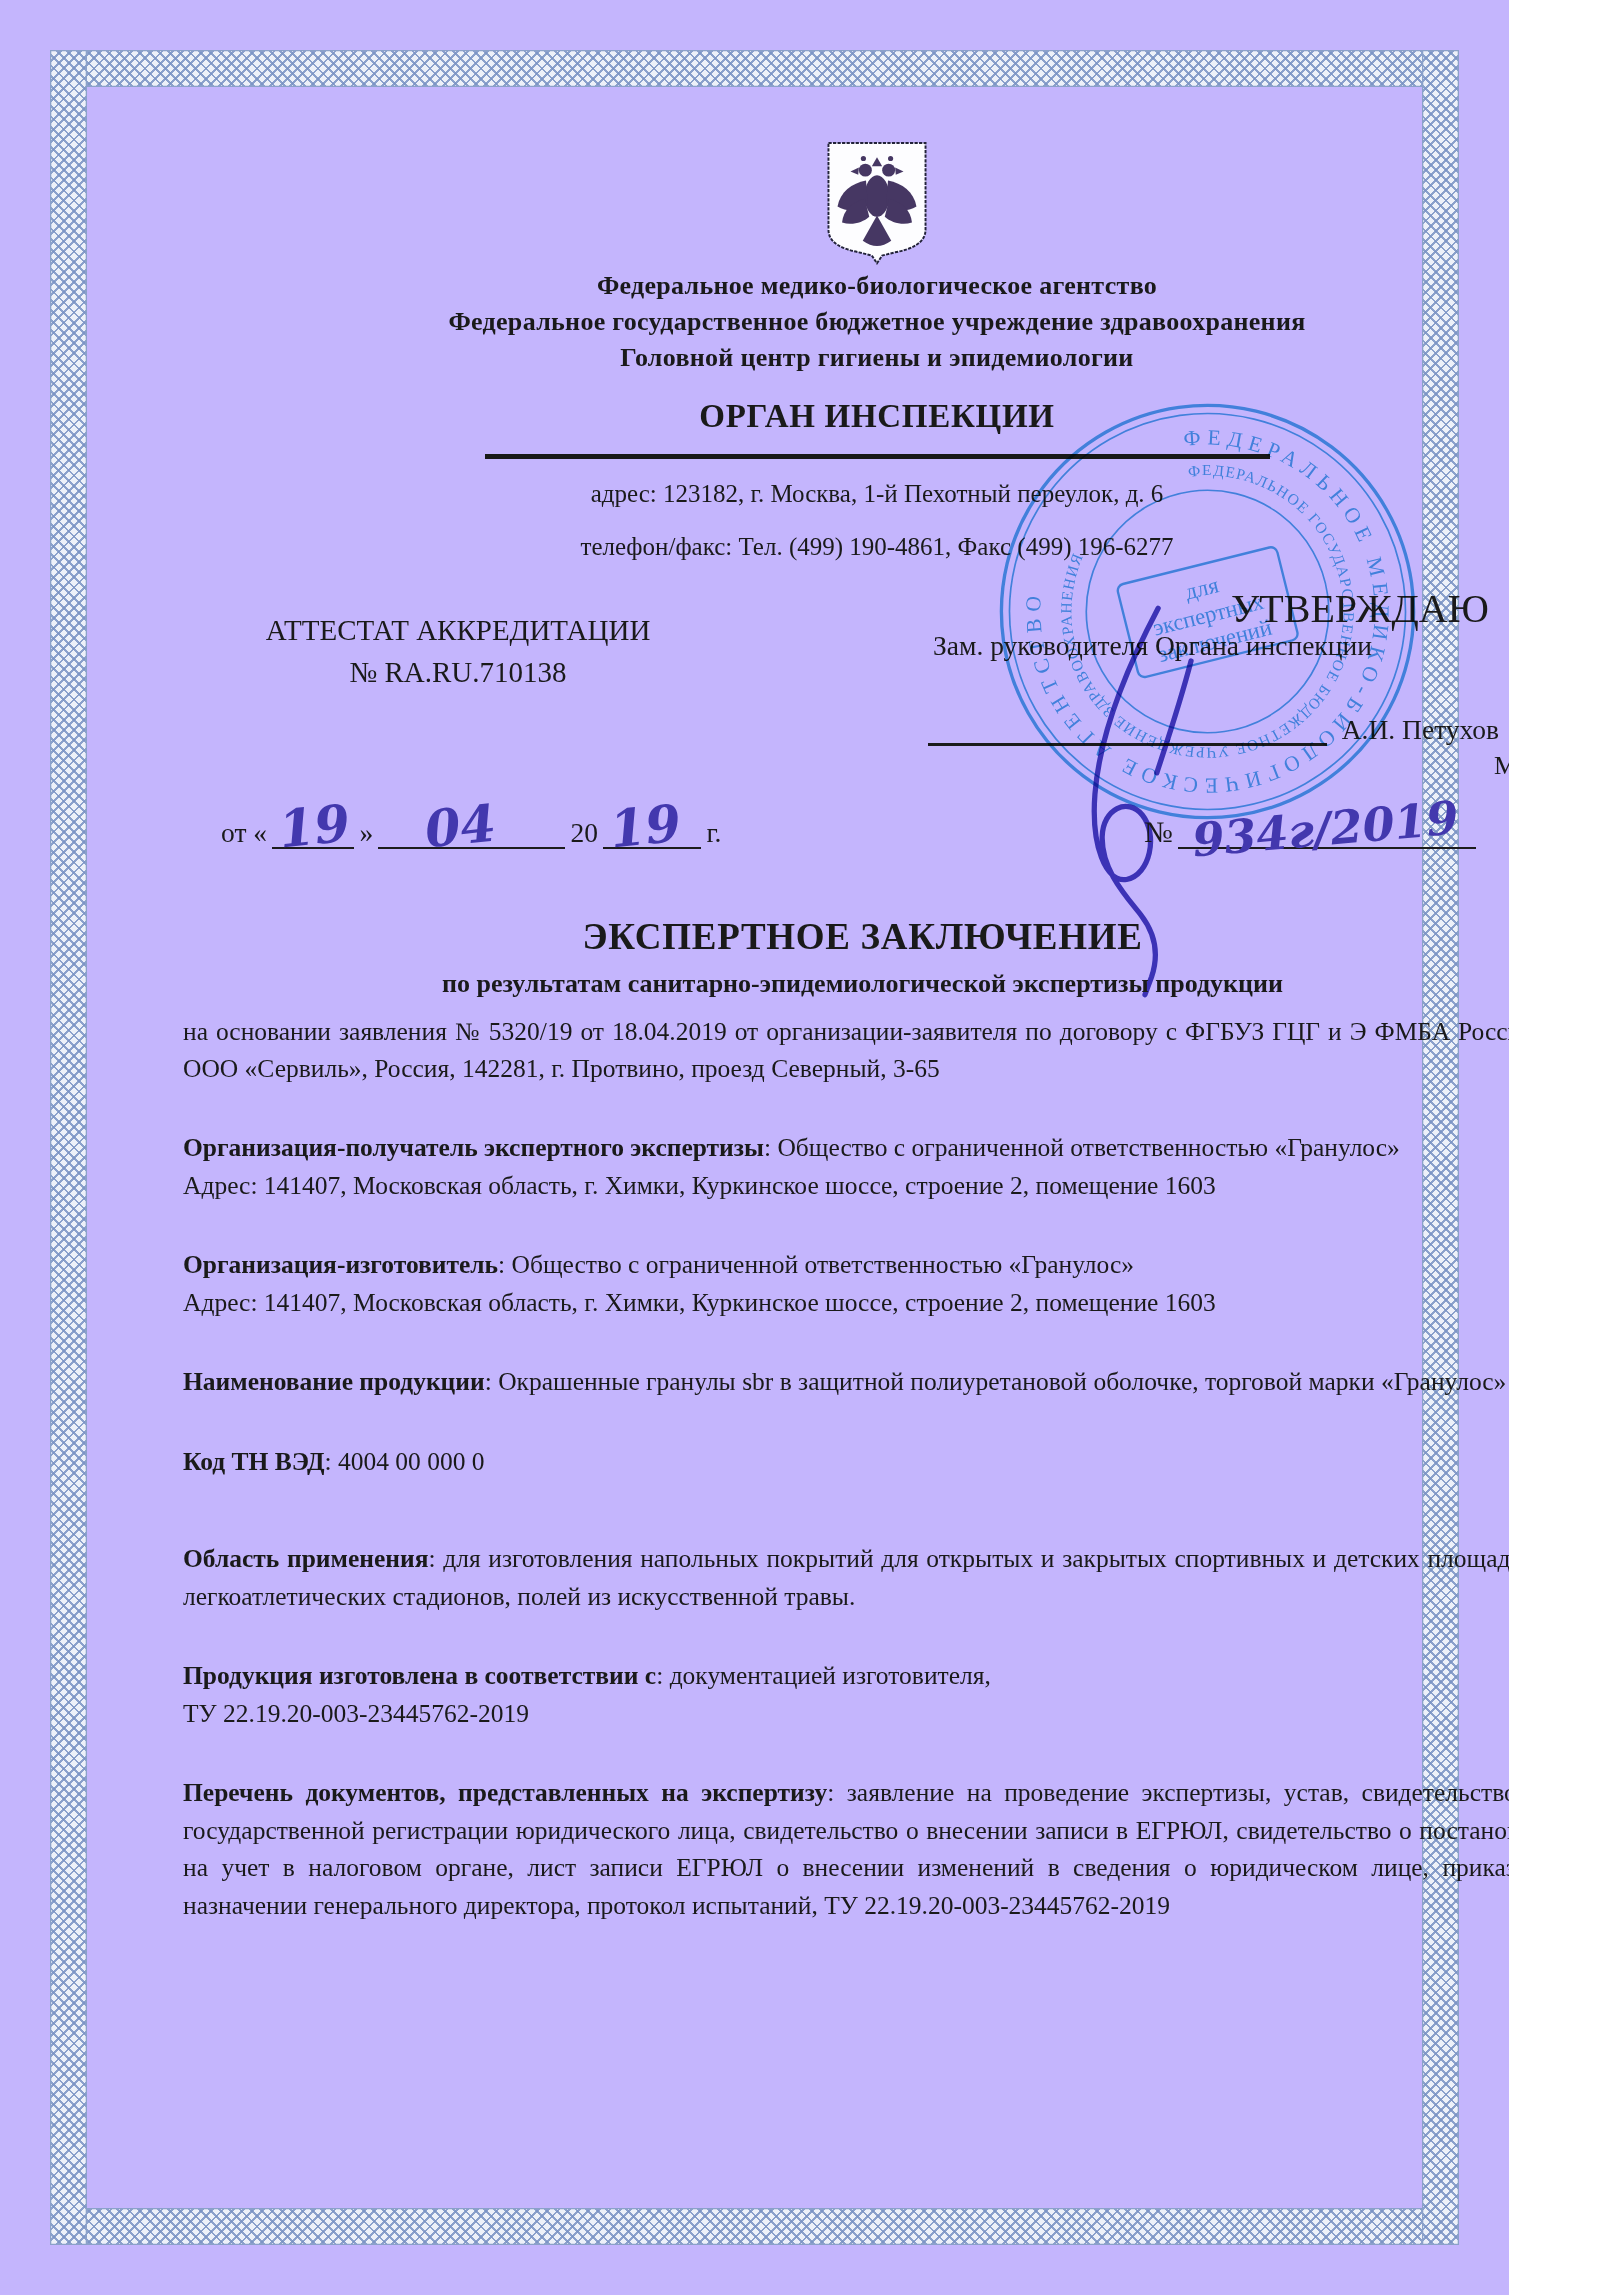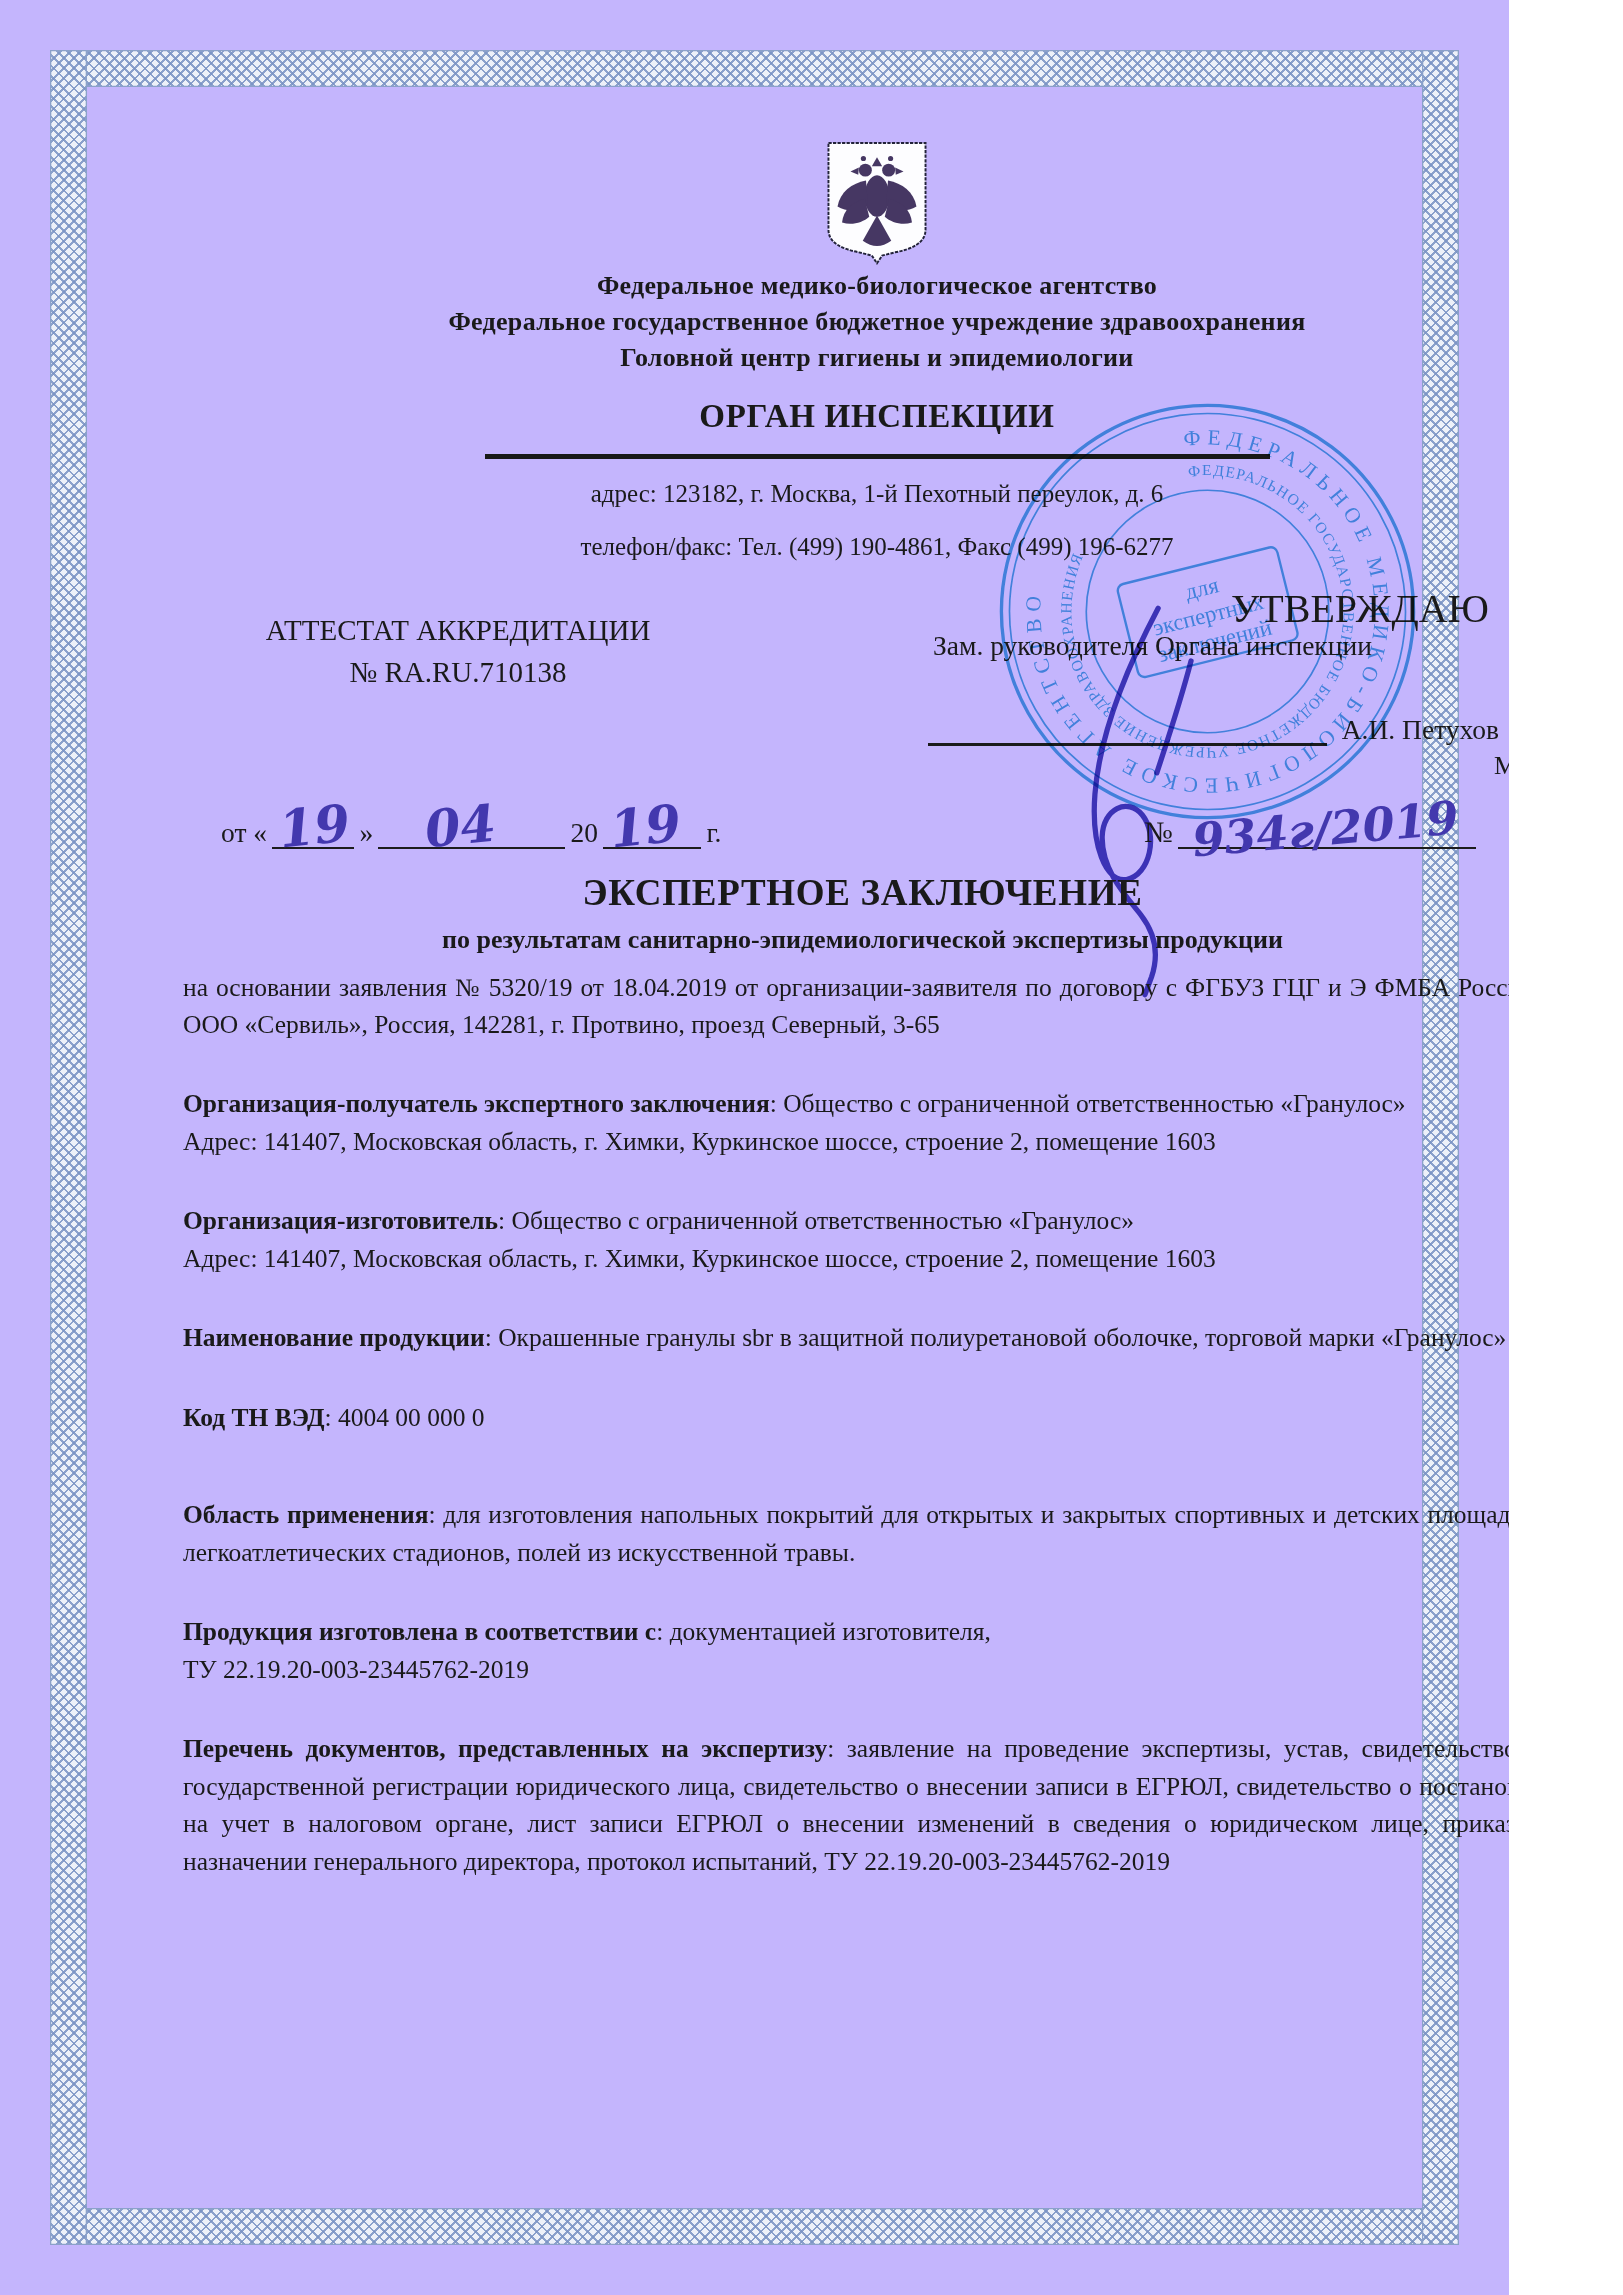--- a/index.html
+++ b/index.html
@@ -48,21 +48,21 @@
     position:absolute; bottom:-5.2px; left:6.5px; line-height:1;
     font-family:"DejaVu Serif",serif; font-style:italic; font-weight:700;
     color:#4338ae; font-size:51px; transform:rotate(-6deg); white-space:nowrap;
   }
   .blank.month .hand { left:47px; }
   .blank.num .hand { font-size:46px; left:14.4px; transform:rotate(-5deg); }
 
   .stamp { position:absolute; left:992px; top:395px; width:431px; height:433px; opacity:.82; mix-blend-mode:multiply; transform:rotate(-8deg); }
   .signature { position:absolute; left:1054px; top:603px; width:178px; height:395px; mix-blend-mode:multiply; }
 
-  .main { position:absolute; left:183px; top:871px; width:1359px; }
+  .main { position:absolute; left:183px; top:915px; width:1359px; }
   .title1 { text-align:center; font-size:37px; font-weight:700; letter-spacing:0.7px; }
   .title2 { text-align:center; font-size:26px; font-weight:700; margin-top:10.5px; }
   .para { font-size:25.5px; line-height:1.47; margin-top:42px; }
   .para.first { margin-top:14px; }
   .para.just { text-align:justify; }
   .para.mt-lg { margin-top:60px; }
   .pline2 { display:block; }
 </style>
 </head>
 <body>
@@ -176,21 +176,21 @@
 
   <div class="main">
     <div class="title1">ЭКСПЕРТНОЕ ЗАКЛЮЧЕНИЕ</div>
     <div class="title2">по результатам санитарно-эпидемиологической экспертизы продукции</div>
 
     <p class="para first just">
       <span>на основании заявления № 5320/19 от 18.04.2019 от организации-заявителя по договору с ФГБУЗ ГЦГ и Э ФМБА России: ООО «Сервиль», Россия, 142281, г. Протвино, проезд Северный, 3-65</span>
     </p>
 
     <p class="para">
-      <b>Организация-получатель экспертного заключения</b><span>: Общество с ограниченной ответственностью «Гранулос»</span>
+      <b>Организация-получатель экспертного экспертизы</b><span>: Общество с ограниченной ответственностью «Гранулос»</span>
       <span class="pline2">Адрес: 141407, Московская область, г. Химки, Куркинское шоссе, строение 2, помещение 1603</span>
     </p>
 
     <p class="para">
       <b>Организация-изготовитель</b><span>: Общество с ограниченной ответственностью «Гранулос»</span>
       <span class="pline2">Адрес: 141407, Московская область, г. Химки, Куркинское шоссе, строение 2, помещение 1603</span>
     </p>
 
     <p class="para">
       <b>Наименование продукции</b><span>: Окрашенные гранулы sbr в защитной полиуретановой оболочке, торговой марки «Гранулос»</span>

